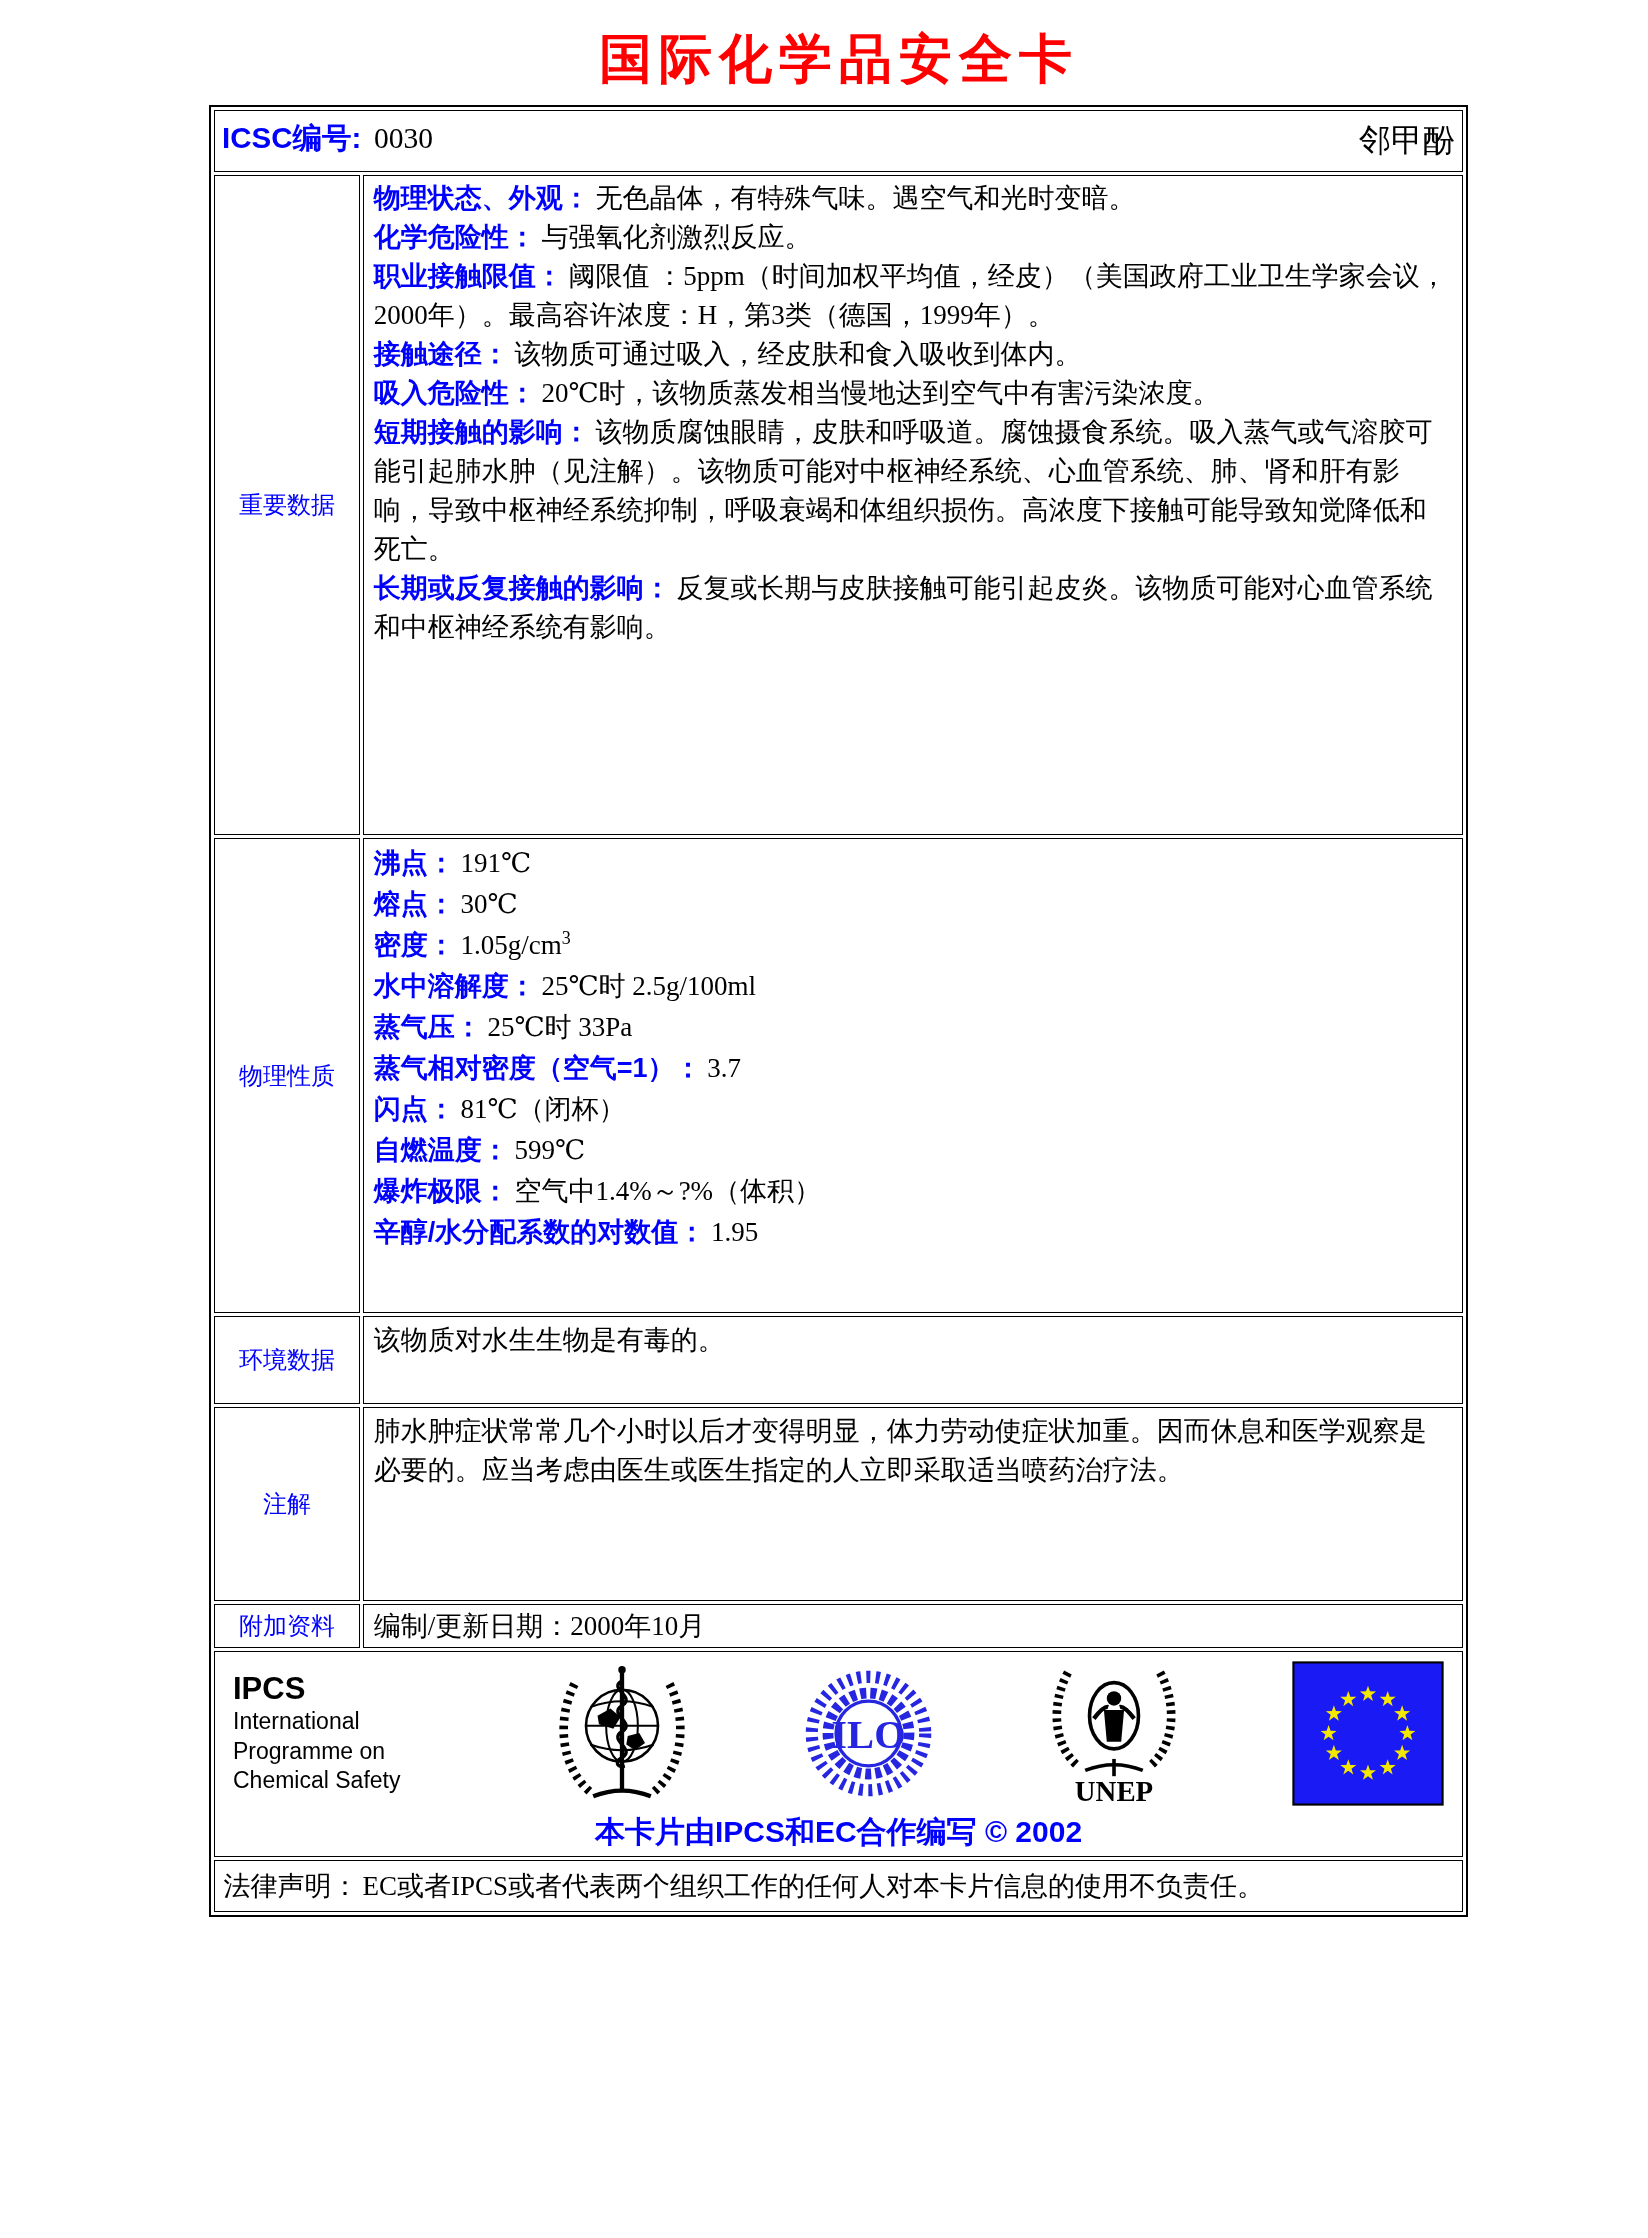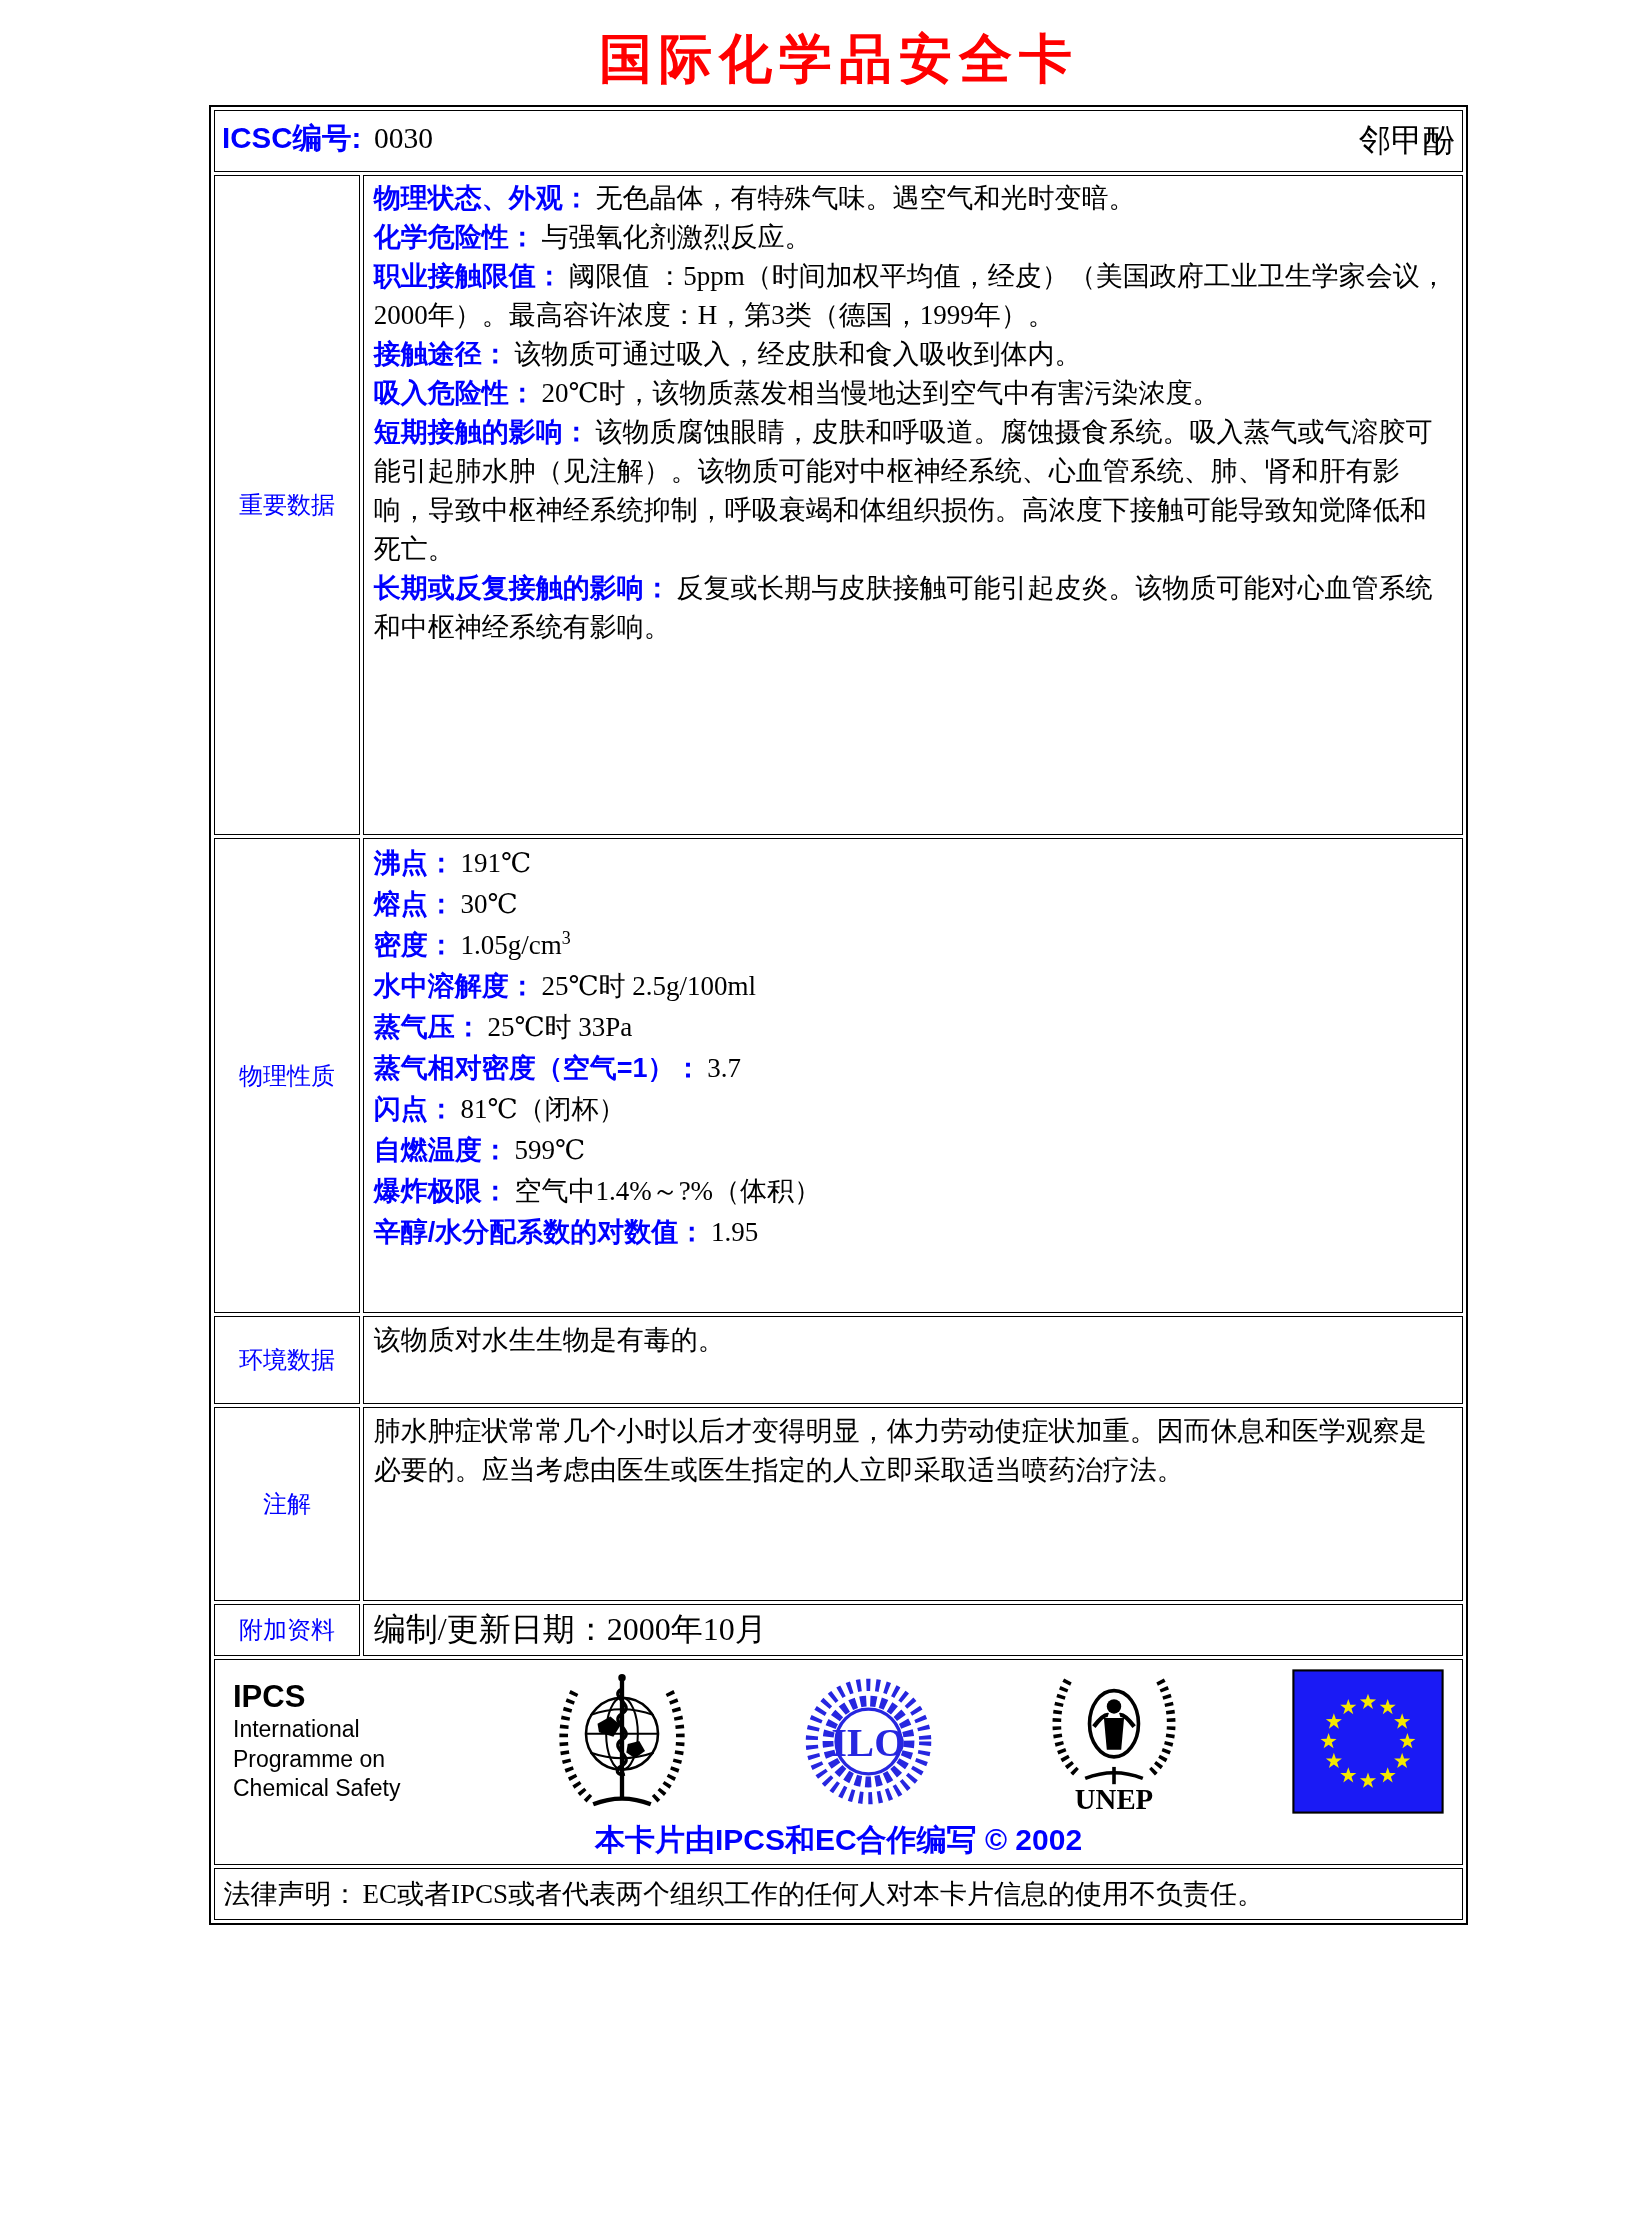--- a/index.html
+++ b/index.html
@@ -33,21 +33,21 @@
     margin-right:5.6px;
   }
   .icsc-label{font-size:29.5px;}
   .icsc-num{font-size:29.5px;margin-left:7px;}
   .chem-name{font-size:32px;}
   .para{margin:0;}
   .phys-cell{padding:4.2px 9.8px;font-size:27px;margin-left:19px;}
   .pline{line-height:41px;white-space:nowrap;}
   .pline sup{font-size:18px;line-height:0;}
   .env-cell,.notes-cell{padding:4.2px 9.8px;font-size:27px;line-height:39px;}
-  .addl-cell{vertical-align:middle;padding:2.8px 9.8px;font-size:32px;}
+  .addl-cell{vertical-align:middle;padding:2.8px 9.8px;font-size:27px;}
   .logos-cell{vertical-align:middle;padding:7px 18px 2.8px 18px;}
   .logos-row{display:flex;justify-content:space-between;align-items:center;height:149px;}
   .ipcs-block{font-family:"Liberation Sans","DejaVu Sans",sans-serif;width:211px;}
   .ipcs-acronym{font-size:31px;font-weight:bold;line-height:37px;}
   .ipcs-line{font-size:23px;line-height:29.5px;}
   .caption{
     text-align:center;color:#0000ff;font-weight:bold;font-size:30px;
     font-family:"Liberation Sans","DejaVu Sans",sans-serif;margin-top:4.2px;
   }
   .legal-cell{vertical-align:middle;padding:4.2px 8.4px;font-size:27px;}

